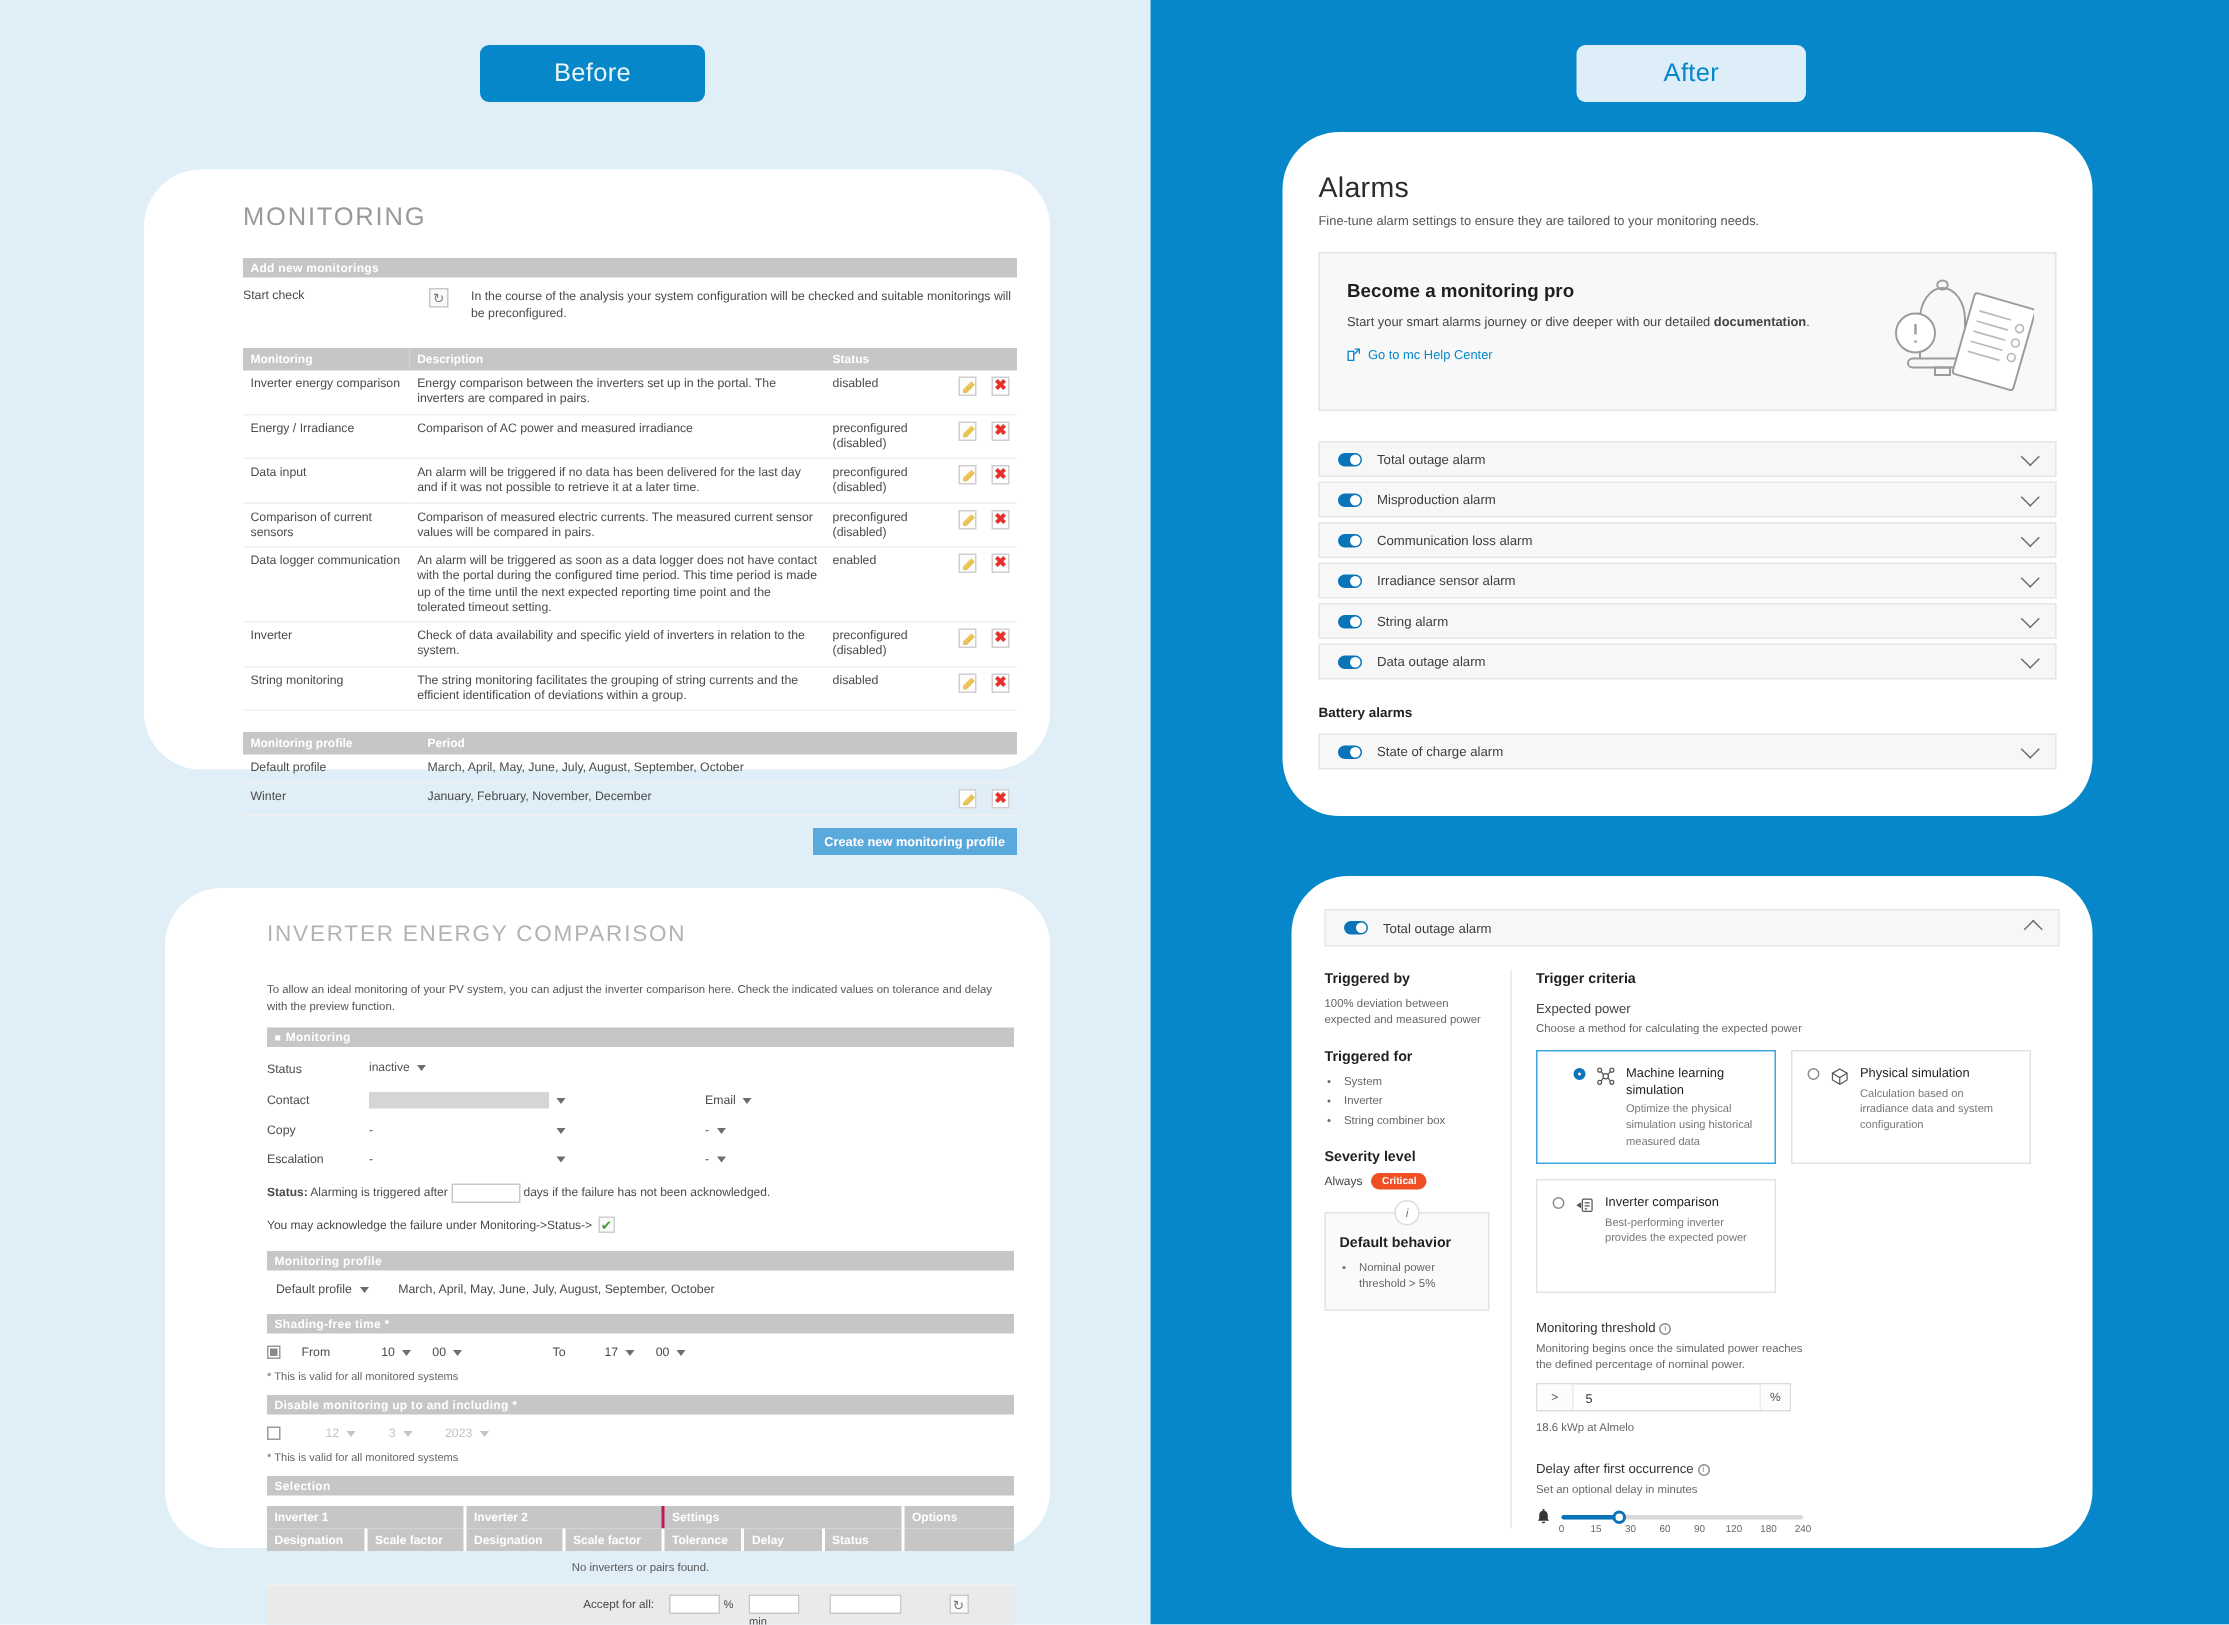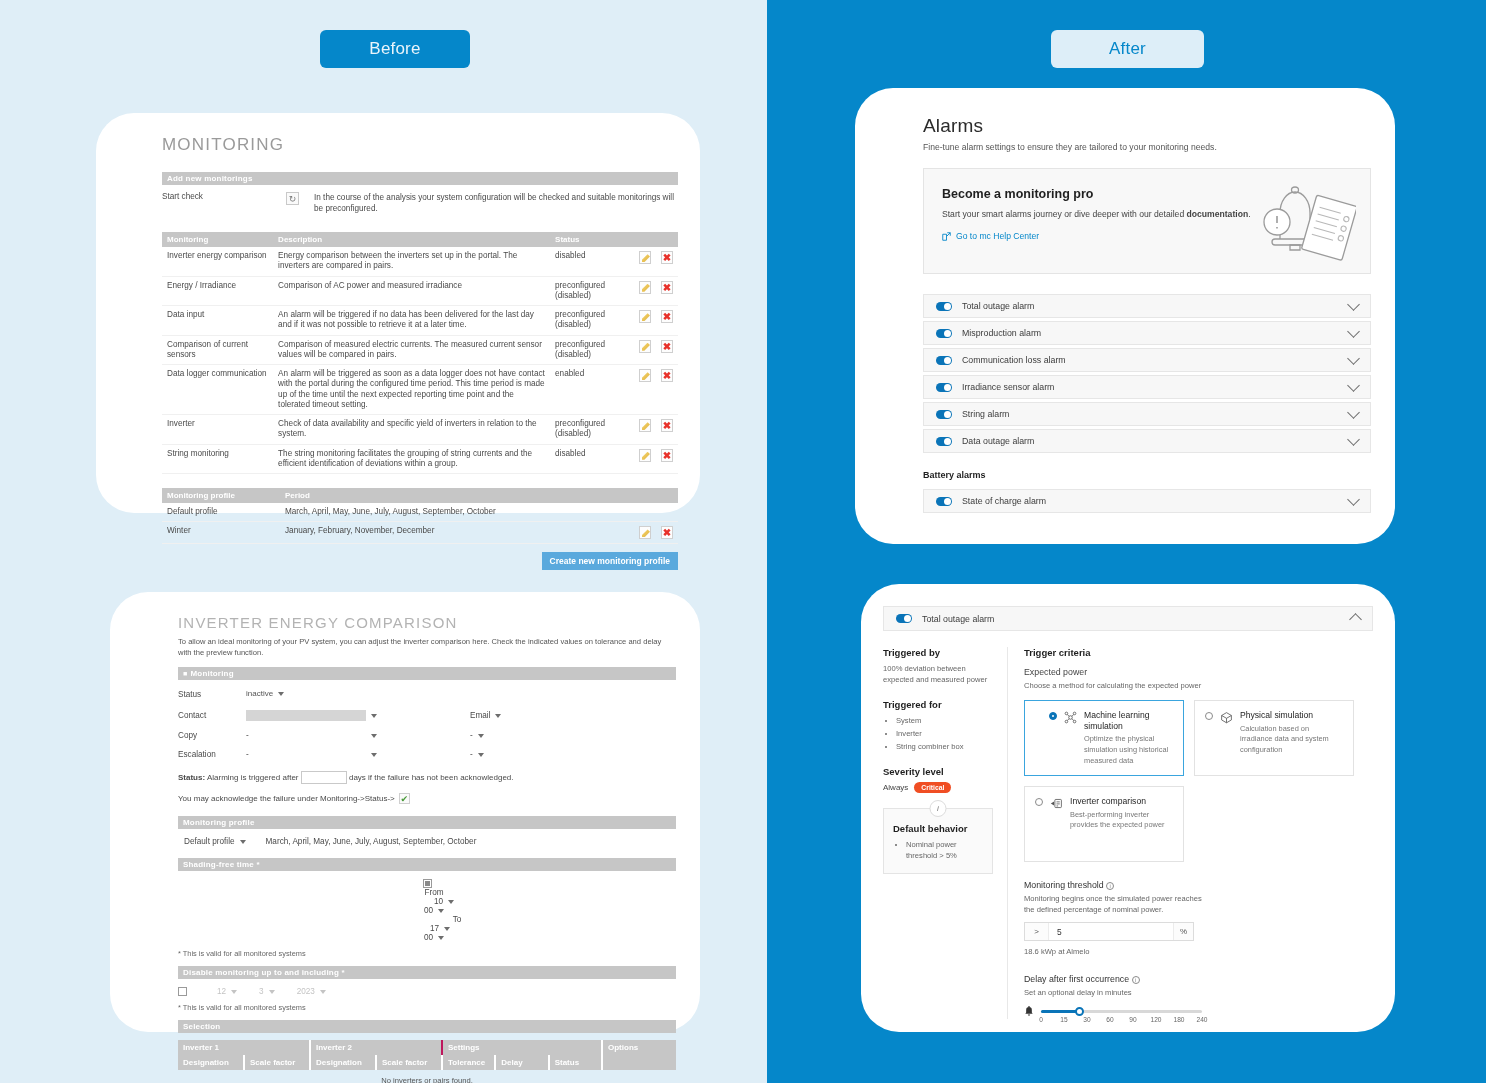--- a/index.html
+++ b/index.html
@@ -300,21 +300,21 @@
 
     <div style="text-align:right; margin-top:8px;">
       <span class="btn-legacy">Create new monitoring profile</span>
     </div>
   </div>
 </div>
 
 <div class="card card-before-2 legacy">
   <div style="padding:22px 24px 0 24px;">
     <div class="legacy-title-sm">INVERTER ENERGY COMPARISON</div>
-    <div style="font-size:7.6px; color:#555; margin-top:6px; line-height:1.4;">To allow an ideal monitoring of your PV system, you can adjust the inverter comparison here. Check the indicated values on tolerance and delay with the preview function.</div>
+    <div style="font-size:7.6px; color:#555; margin-top:24px; line-height:1.4;">To allow an ideal monitoring of your PV system, you can adjust the inverter comparison here. Check the indicated values on tolerance and delay with the preview function.</div>
 
     <div class="bar" style="margin-top:9px;">
       <span style="font-size:7px; margin-right:3px;">■</span><span>Monitoring</span>
     </div>
 
     <div class="lg-row" style="margin-top:9px;">
       <div class="lg-label">Status</div>
       <span class="sel"><span>inactive</span><i class="caret"></i></span>
     </div>
 
@@ -351,21 +351,21 @@
       <span style="display:inline-block;width:11px;height:11px;border:1px solid #cfcfcf;background:#fafafa;color:#4a9a3a;font-size:9px;line-height:10px;text-align:center;">✔</span>
     </div>
 
     <div class="bar" style="margin-top:12px;">Monitoring profile</div>
     <div class="lg-row" style="margin-top:8px;">
       <span style="margin-left:6px;"><span>Default profile</span><i class="caret"></i></span>
       <span style="margin-left:20px;">March, April, May, June, July, August, September, October</span>
     </div>
 
     <div class="bar" style="margin-top:12px;">Shading-free time *</div>
-    <div class="lg-row" style="margin-top:8px;flex-direction:column;">
+    <div class="lg-row" style="margin-top:8px;">
       <span class="chk on"></span>
       <span style="margin-left:14px;">From</span>
       <span style="margin-left:34px;"><span>10</span><i class="caret"></i></span>
       <span style="margin-left:14px;"><span>00</span><i class="caret"></i></span>
       <span style="margin-left:60px;">To</span>
       <span style="margin-left:26px;"><span>17</span><i class="caret"></i></span>
       <span style="margin-left:14px;"><span>00</span><i class="caret"></i></span>
     </div>
     <div style="font-size:7.4px;color:#666;margin-top:7px;">* This is valid for all monitored systems</div>
 
@@ -409,21 +409,21 @@
           <td style="padding:6px 4px;"><span class="inp" style="width:34px;background:#fff;"></span> <span style="font-size:7.4px;">min</span></td>
           <td style="padding:6px 4px;"><span class="inp" style="width:48px;background:#fff;"></span></td>
           <td style="padding:6px 4px; text-align:center;"><span class="refresh-btn"></span></td>
         </tr>
       </tbody>
     </table>
   </div>
 </div>
 
 <div class="card card-after-1 modern">
-  <div style="padding:27px 24px 2px 24px;margin-left:44px;">
+  <div style="padding:27px 24px 2px 24px;">
     <div class="m-h1">Alarms</div>
     <div class="m-sub">Fine-tune alarm settings to ensure they are tailored to your monitoring needs.</div>
 
     <div class="promo" style="margin-top:16px; height:106px; padding:18px 18px 0 18px;">
       <div class="promo-h">Become a monitoring pro</div>
       <div class="promo-p">
         <span>Start your smart alarms journey or dive deeper with our detailed </span><b>documentation</b><span>.</span>
       </div>
       <div class="promo-link">
         <svg width="9" height="9" viewBox="0 0 12 12">

